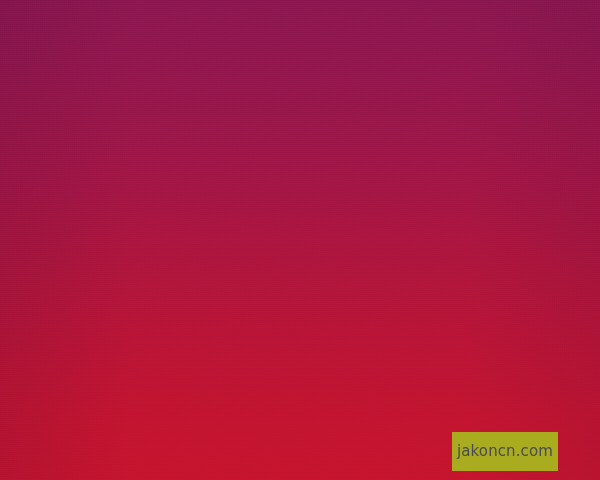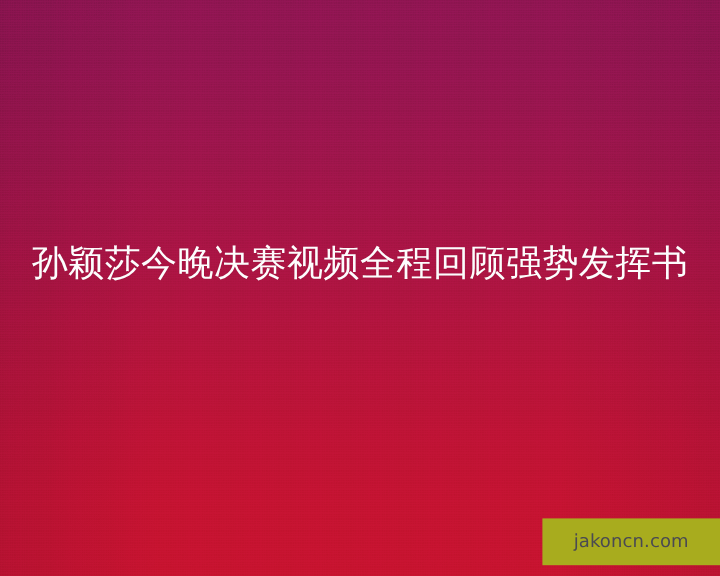--- a/index.html
+++ b/index.html
@@ -81,21 +81,21 @@
   }
   #headline .hl-line {
     display: block;
   }
 
   
   #watermark {
     position: absolute;
     left: 452px;
     top: 432px;
-    width: 148px;
+    width: 106px;
     height: 39px;
     background: #a8ac1e;
     display: flex;
     align-items: center;
     justify-content: center;
   }
   #watermark-label {
     color: #4a4a52;
     font-size: 15px;
     line-height: 1;
@@ -117,20 +117,19 @@
         <feTurbulence type="fractalNoise" baseFrequency="0.9" numOctaves="3" stitchTiles="stitch" result="noiseOut"></feTurbulence>
         <feColorMatrix type="saturate" values="0" in="noiseOut"></feColorMatrix>
       </filter>
     </defs>
     <rect x="0" y="0" width="600" height="480" filter="url(#grainFilter)"></rect>
   </svg>
 
   <div id="bg-noise-2"></div>
 
   <div id="headline">
-    <span class="hl-line">孙颖莎今晚决赛视频全程回顾强势发挥书</span>
   </div>
 
   <div id="watermark">
     <span id="watermark-label">jakoncn.com</span>
   </div>
 
 </div>
 
 </body></html>

